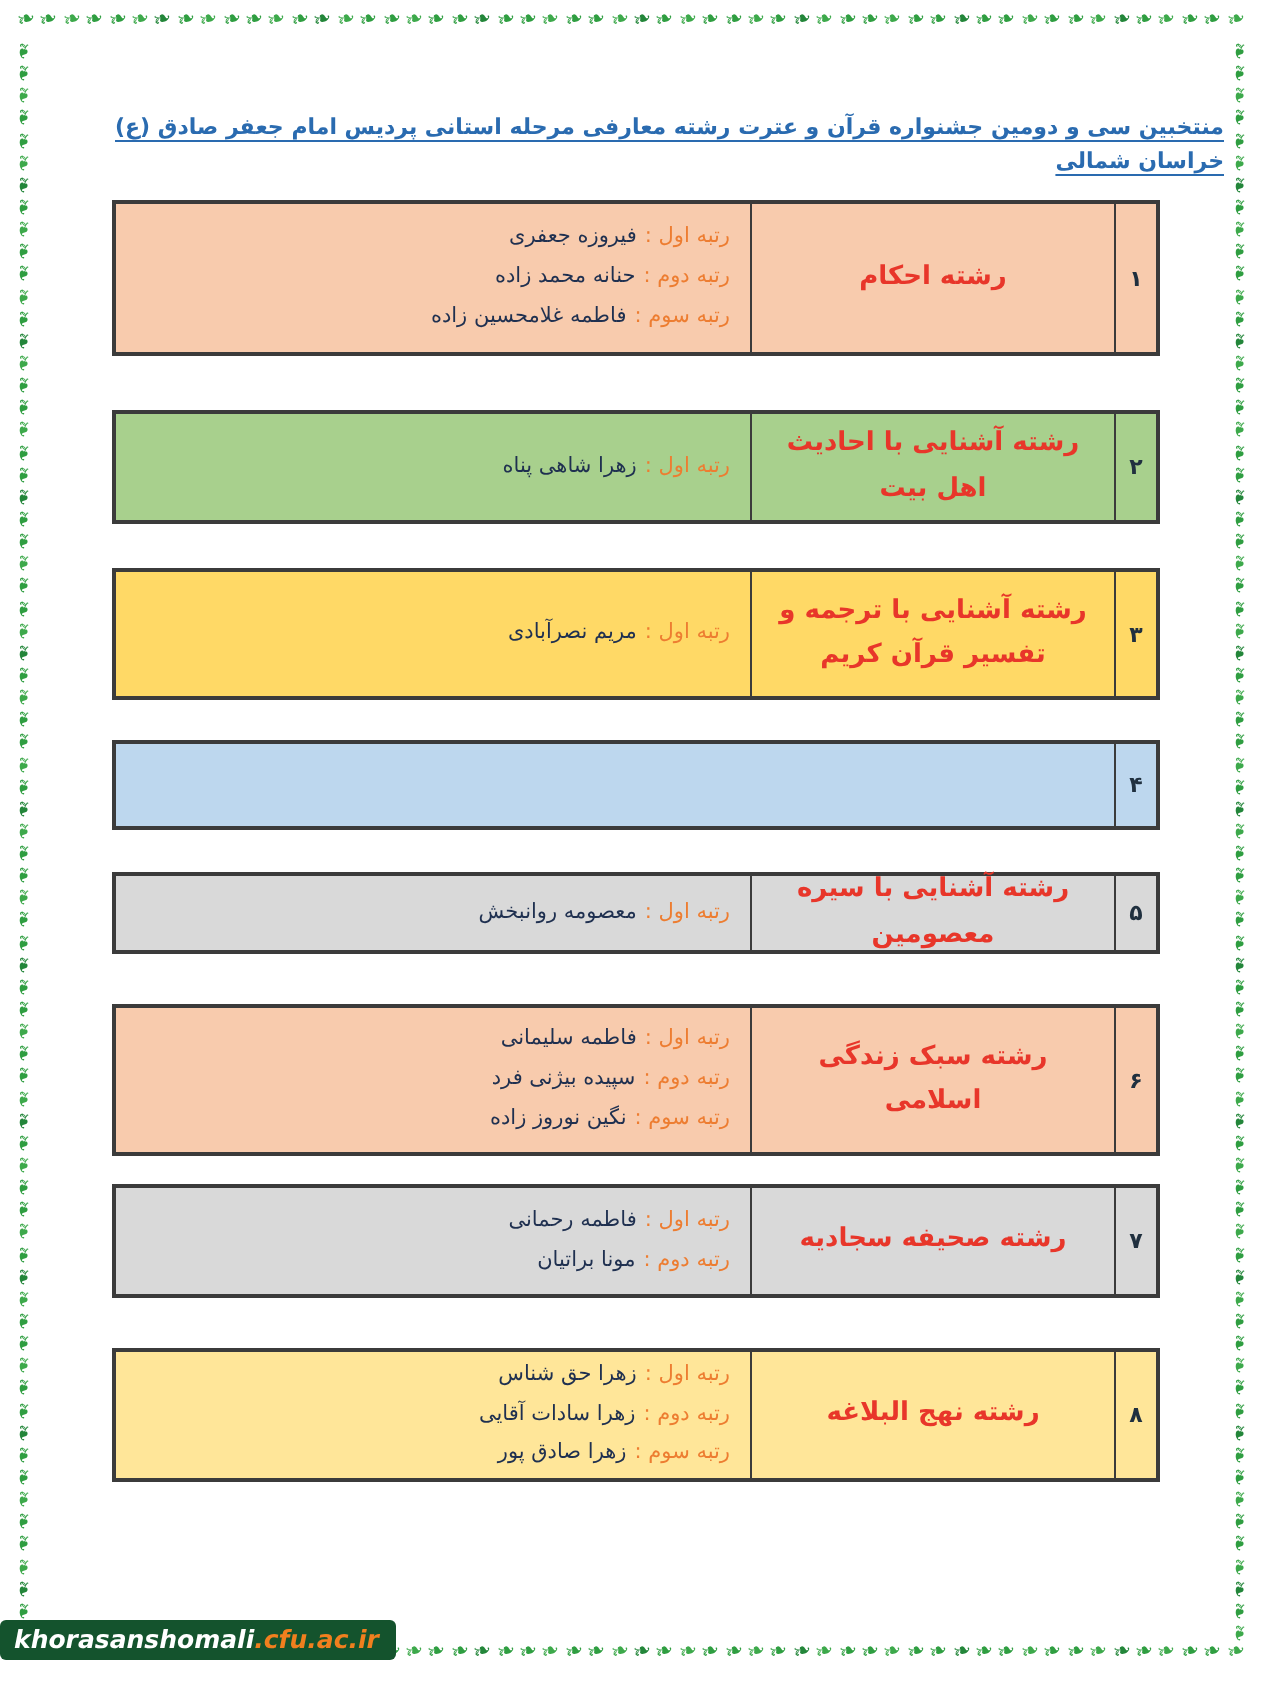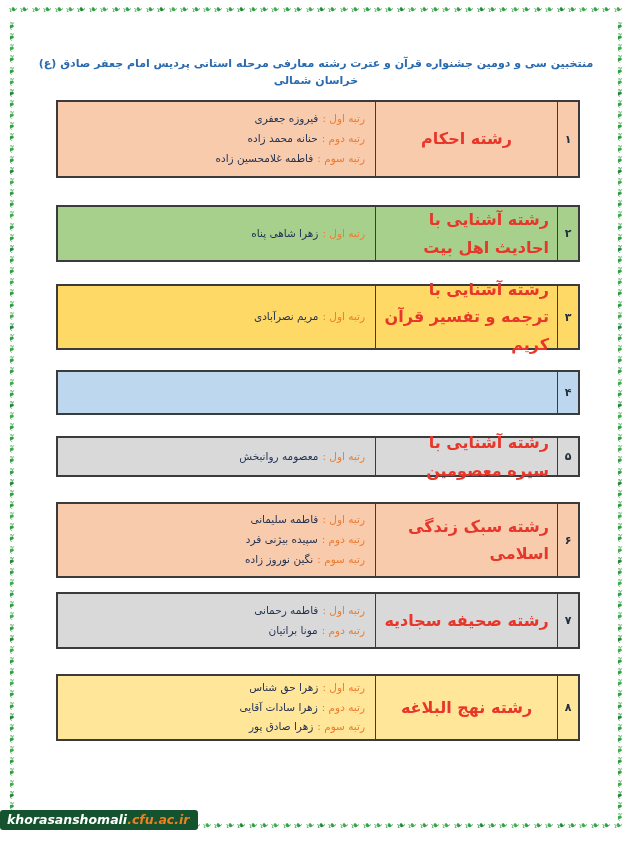--- a/index.html
+++ b/index.html
@@ -18,40 +18,40 @@
   #orn-right{right:5px;}
   .orn{color:#2f9e41;font-size:11px;line-height:10px;width:11px;height:11px;
        display:inline-block;text-align:center;}
   .orn:nth-child(3n){color:#3da94b;}
   .orn:nth-child(7n){color:#23863a;}
   .v .orn{transform:rotate(90deg);}
   .h .orn{transform:rotate(-20deg);}
   
   .title{
     position:absolute;top:56px;left:20px;right:20px;
-    direction:rtl;text-align:center;
+    direction:rtl;text-align:right;
     color:#2a6bb0;font-weight:bold;font-size:11px;
-    text-underline-offset:3px;
+    text-decoration:underline;text-underline-offset:3px;
     line-height:1.5;
   }
   
   .row{
     position:absolute;left:56px;width:524px;
     direction:rtl;display:flex;
     border:2px solid #3b3b3b;box-sizing:border-box;
   }
   .cell-num{
     width:21px;flex:0 0 21px;display:flex;align-items:center;justify-content:center;
     font-weight:bold;font-size:11px;color:#20303f;
     border-left:1.5px solid #3b3b3b;box-sizing:border-box;
   }
   .cell-cat{
     width:182px;flex:0 0 182px;display:flex;align-items:center;justify-content:center;
-    text-align:right;padding:2px 8px;box-sizing:border-box;
-    color:#e8362a;font-weight:bold;font-size:16px;line-height:1.7;
+    text-align:center;padding:2px 8px;box-sizing:border-box;
+    color:#e8362a;font-weight:bold;font-size:13px;line-height:1.7;
     border-left:1.5px solid #3b3b3b;
   }
   .cell-names{
     flex:1;display:flex;flex-direction:column;justify-content:center;
     padding:4px 10px;box-sizing:border-box;
   }
   .winner{font-size:10.5px;font-weight:normal;line-height:1.9;white-space:nowrap;}
   .w-label{color:#ed7d31;}
   .w-name{color:#1f3050;margin-right:4px;}
   

